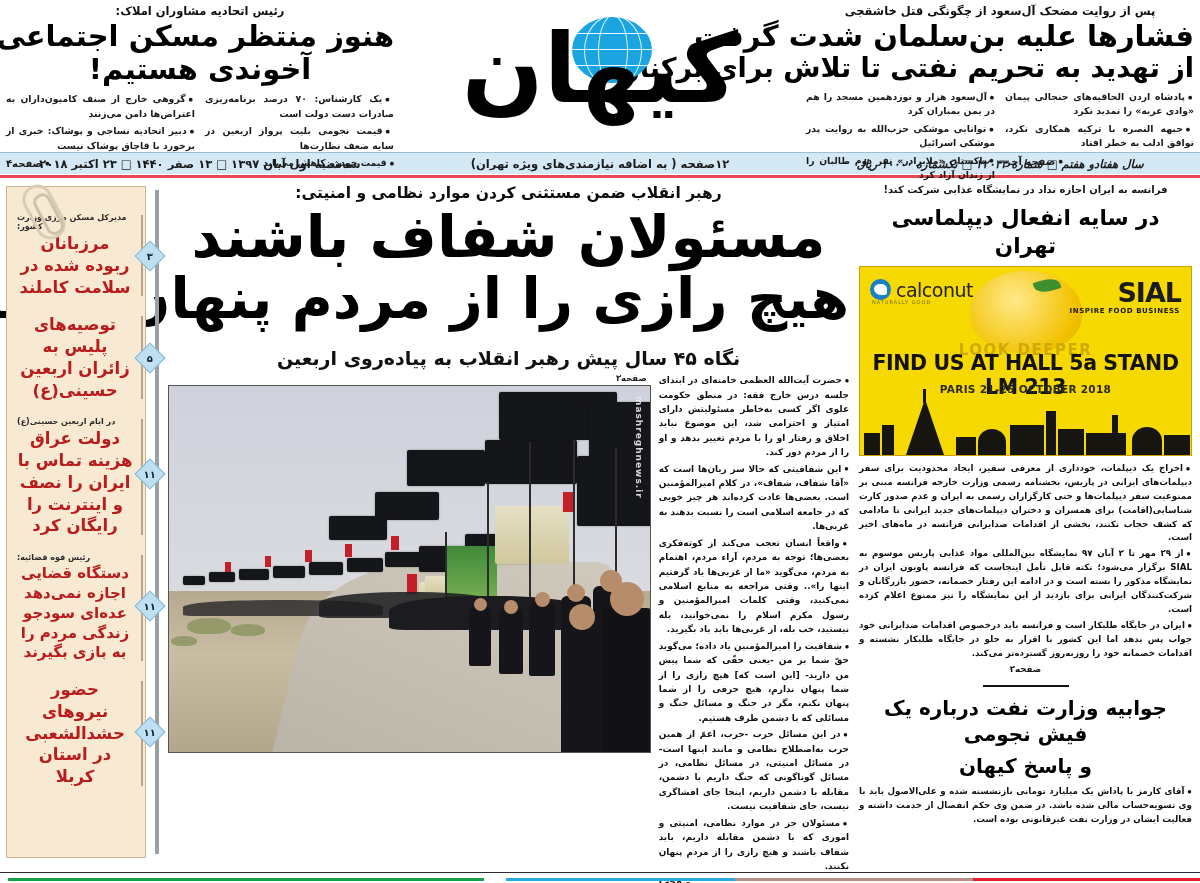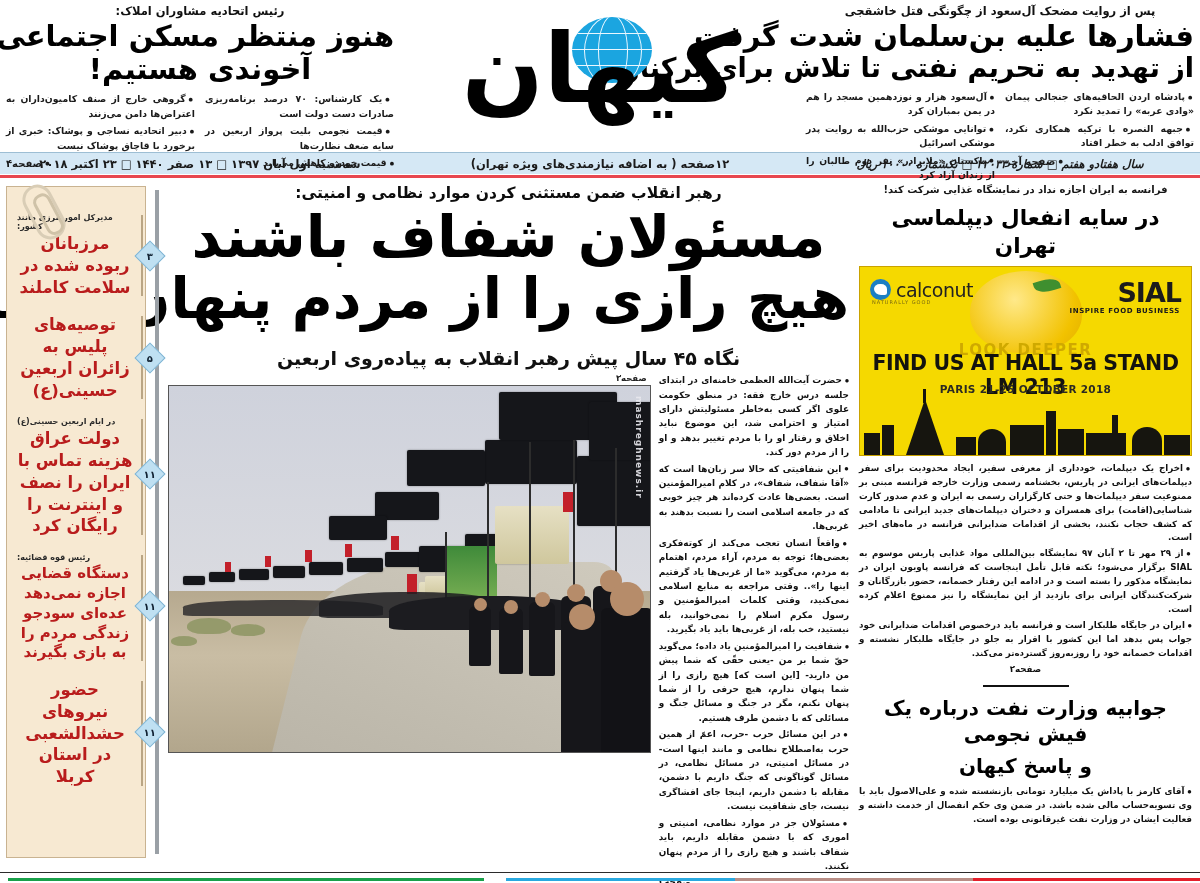--- a/index.html
+++ b/index.html
@@ -514,21 +514,21 @@
     <div class="sidebar">
       <div class="sidebar-rail"></div>
       <div class="sidebar-inner">
         <div class="clip"></div>
 
         <div class="side-item">
           <div class="rule"></div>
           <div class="badge">
               <span>۳</span>
             </div>
-          <div class="side-eyebrow">مدیرکل امور مرزی مانند کشور:</div>
+          <div class="side-eyebrow">مدیرکل مسکن مرزی وزارت کشور:</div>
           <div class="side-title">مرزبانان ربوده شده در سلامت کاملند</div>
         </div>
 
         <div class="side-item">
           <div class="rule"></div>
           <div class="badge">
               <span>۵</span>
             </div>
           <div class="side-title">توصیه‌های پلیس به زائران اربعین حسینی(ع)</div>
         </div>

